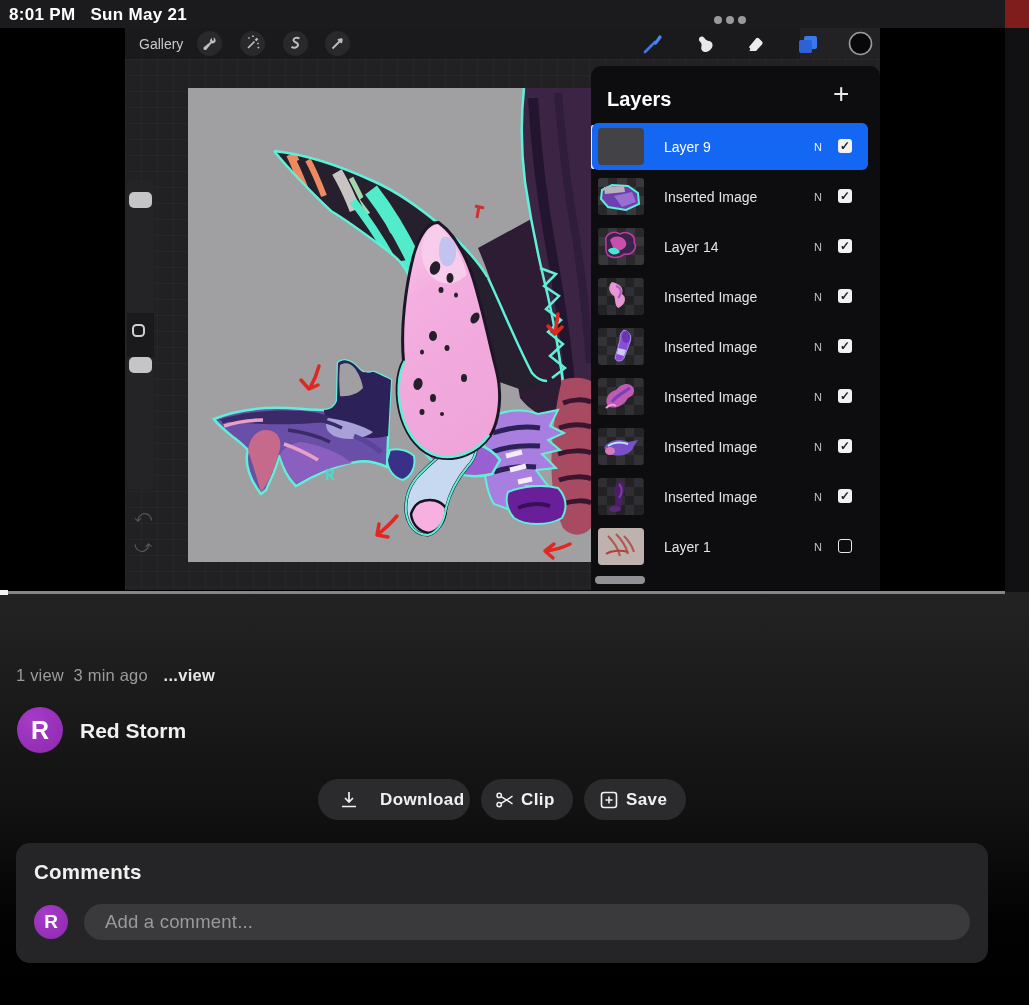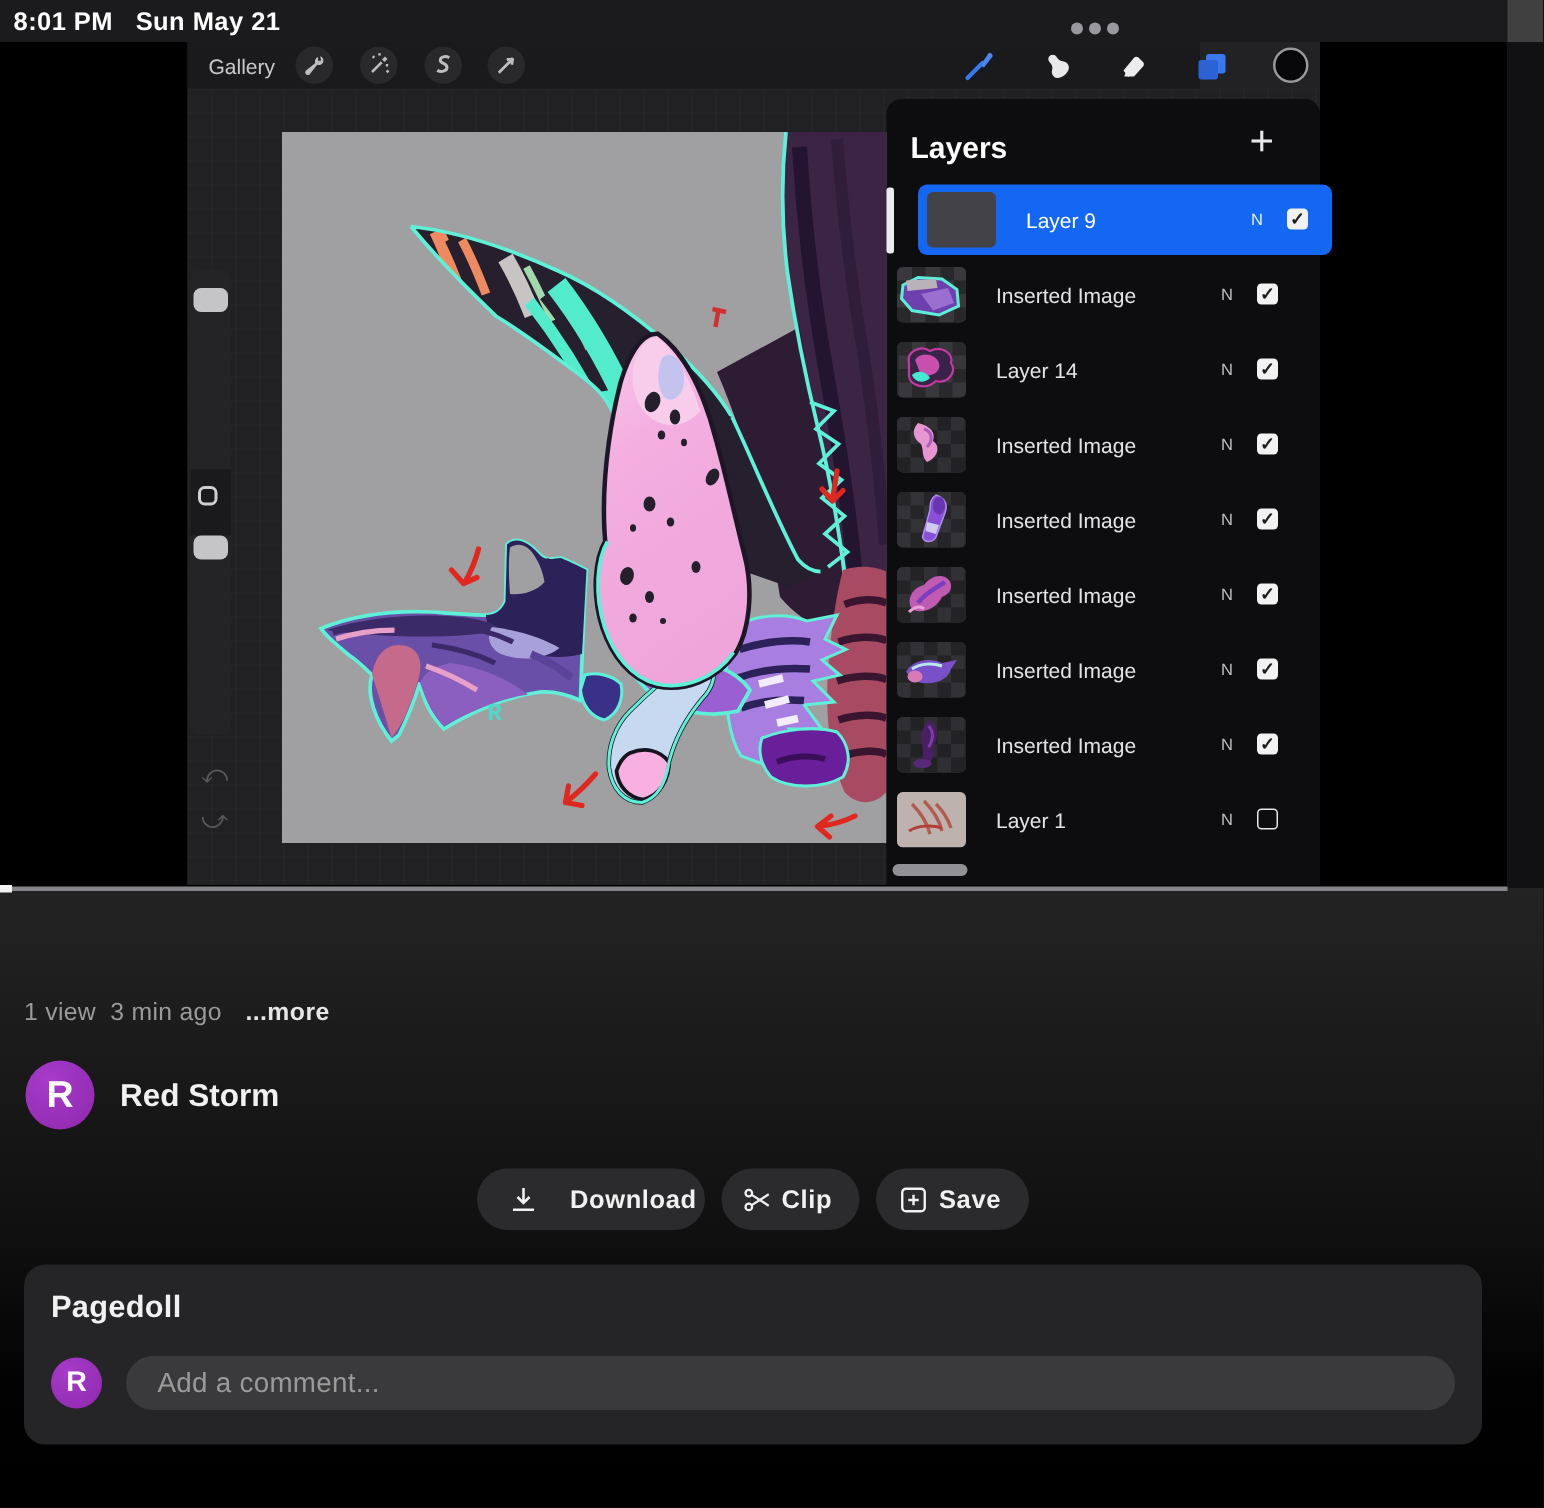--- a/index.html
+++ b/index.html
@@ -1,18 +1,18 @@
 <!DOCTYPE html>
 <html><head>
 <meta charset="utf-8">
 <style>
 * { margin:0; padding:0; box-sizing:border-box; }
 html,body { width:1029px; height:1005px; background:#000; overflow:hidden; }
 body { font-family:"Liberation Sans", sans-serif; }
-#screen { position:relative; width:1029px; height:1005px; background:#404040; }
+#screen { position:relative; width:1029px; height:1005px; background:#7f1d1d; }
 .abs { position:absolute; }
 
 
 #statusbar { left:0; top:0; width:1005px; height:28px; background:#1b1b1d; color:#fff; }
 #statusbar .time { position:absolute; left:9px; top:4.5px; font-size:17px; font-weight:600; letter-spacing:0.3px; }
 #statusbar .dots { position:absolute; left:714px; top:10px; }
 #statusbar .dots span { display:inline-block; width:8px; height:8px; border-radius:50%; background:#98989d; margin-right:4px; }
 #rstrip { left:1005px; top:28px; width:24px; height:564px; background:#111113; }
 
 
@@ -30,21 +30,21 @@
 #sidebar .h1 { position:absolute; left:2px; top:12px; width:23px; height:16px; border-radius:5px; background:#c5c5c8; }
 #sidebar .h2 { position:absolute; left:2px; top:177px; width:23px; height:16px; border-radius:5px; background:#c5c5c8; }
 #sidebar .sq { position:absolute; left:5px; top:144px; width:13px; height:13px; border:2.5px solid #cfcfd2; border-radius:4.5px; }
 .undoic { position:absolute; left:9px; color:#58585c; font-size:17px; }
 
 
 #lpanel { position:absolute; left:466px; top:38px; width:289px; height:524px; background:#0d0d0f; border-radius:10px 10px 0 0; }
 #lpanel .hdr { position:absolute; left:16px; top:22px; font-size:20px; font-weight:700; color:#fff; }
 #lpanel .plus { position:absolute; left:242px; top:12px; font-size:28px; font-weight:300; color:#e8e8e8; }
 .lrow { position:absolute; left:1px; width:276px; height:47px; }
-.lrow.sel { background:#1367f2; border-radius:6px;margin-left:20px; }
+.lrow.sel { background:#1367f2; border-radius:6px; }
 .lthumb { position:absolute; left:6px; top:5px; width:46px; height:37px; border-radius:4px; background:#3e3e42; overflow:hidden; }
 .lname { position:absolute; left:72px; top:16px; font-size:14px; color:#e4e4e6; }
 .ln { position:absolute; left:222px; top:18px; font-size:11px; color:#c2c2c6; }
 .lcheck { position:absolute; left:246px; top:16px; width:14px; height:14px; border-radius:3px; background:#f2f2f2; color:#1d1d1f; font-size:12px; font-weight:700; line-height:14px; text-align:center; }
 .lcheck.off { background:transparent; border:1.5px solid #e8e8e8; }
 #lscroll { position:absolute; left:4px; top:510px; width:50px; height:8px; border-radius:4px; background:#909095; }
 .thsvg { position:absolute; left:0; top:0; }
 
 
 #prog { position:absolute; left:0; top:590px; width:8px; height:5px; background:#f2f2f2; z-index:6; }
@@ -426,21 +426,21 @@
         </div>
 
         <div id="lscroll"></div>
       </div>
     </div>
   </div>
 
   <div class="abs" id="page"></div>
   <div class="abs" id="ptrack"></div>
     <div class="abs" id="prog"></div>
-  <div class="abs" id="meta">1 view&nbsp; 3 min ago <b>...more</b></div>
+  <div class="abs" id="meta">1 view&nbsp; 3 min ago <b>...view</b></div>
   <div class="abs" id="chavatar">R</div>
   <div class="abs" id="chname">Red Storm</div>
 
   <div class="pill" style="left:318px; width:152px;">
     <svg class="ic" style="left:19px;" width="24" height="24" viewBox="0 0 24 24" fill="none" stroke="#f1f1f1" stroke-width="1.7">
       <path d="M12 4 L12 13.5 M8 10 L12 14 L16 10 M5 18.5 L19 18.5"></path>
     </svg>
     <span class="tx" style="left:62px;">Download</span>
   </div>
   <div class="pill" style="left:481px; width:92px;">
@@ -453,20 +453,20 @@
   </div>
   <div class="pill" style="left:584px; width:102px;">
     <svg class="ic" style="left:13px;" width="24" height="24" viewBox="0 0 24 24" fill="none" stroke="#f1f1f1" stroke-width="1.6">
       <rect x="4.5" y="4.5" width="15" height="15" rx="2.5"></rect>
       <path d="M12 8.5 L12 15.5 M8.5 12 L15.5 12"></path>
     </svg>
     <span class="tx" style="left:42px;">Save</span>
   </div>
 
   <div class="abs" id="comments">
-    <div class="hd">Pagedoll</div>
+    <div class="hd">Comments</div>
     <div id="cavatar">R</div>
     <div id="cinput">
         <span>Add a comment...</span>
       </div>
   </div>
 
 </div>
 
 </body></html>

